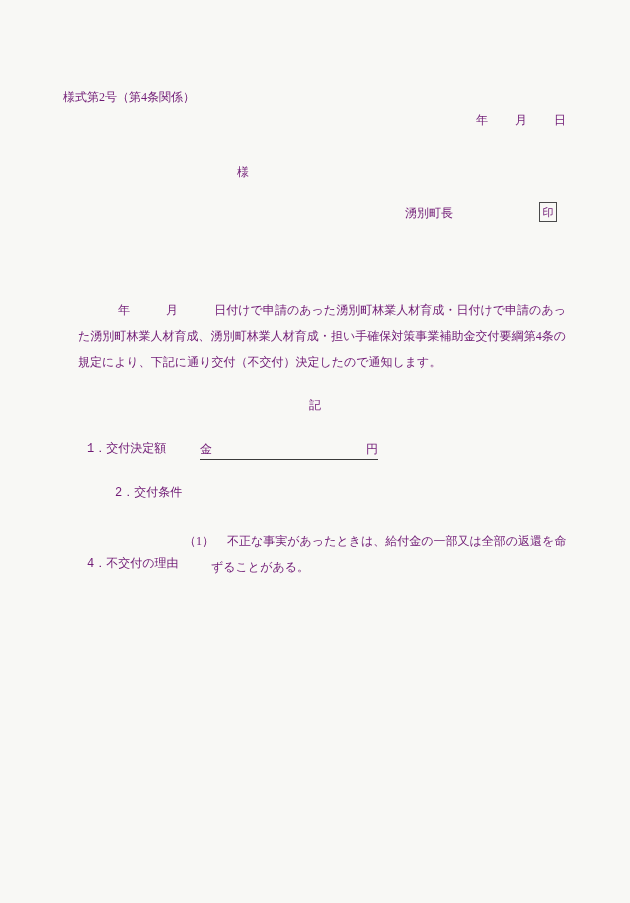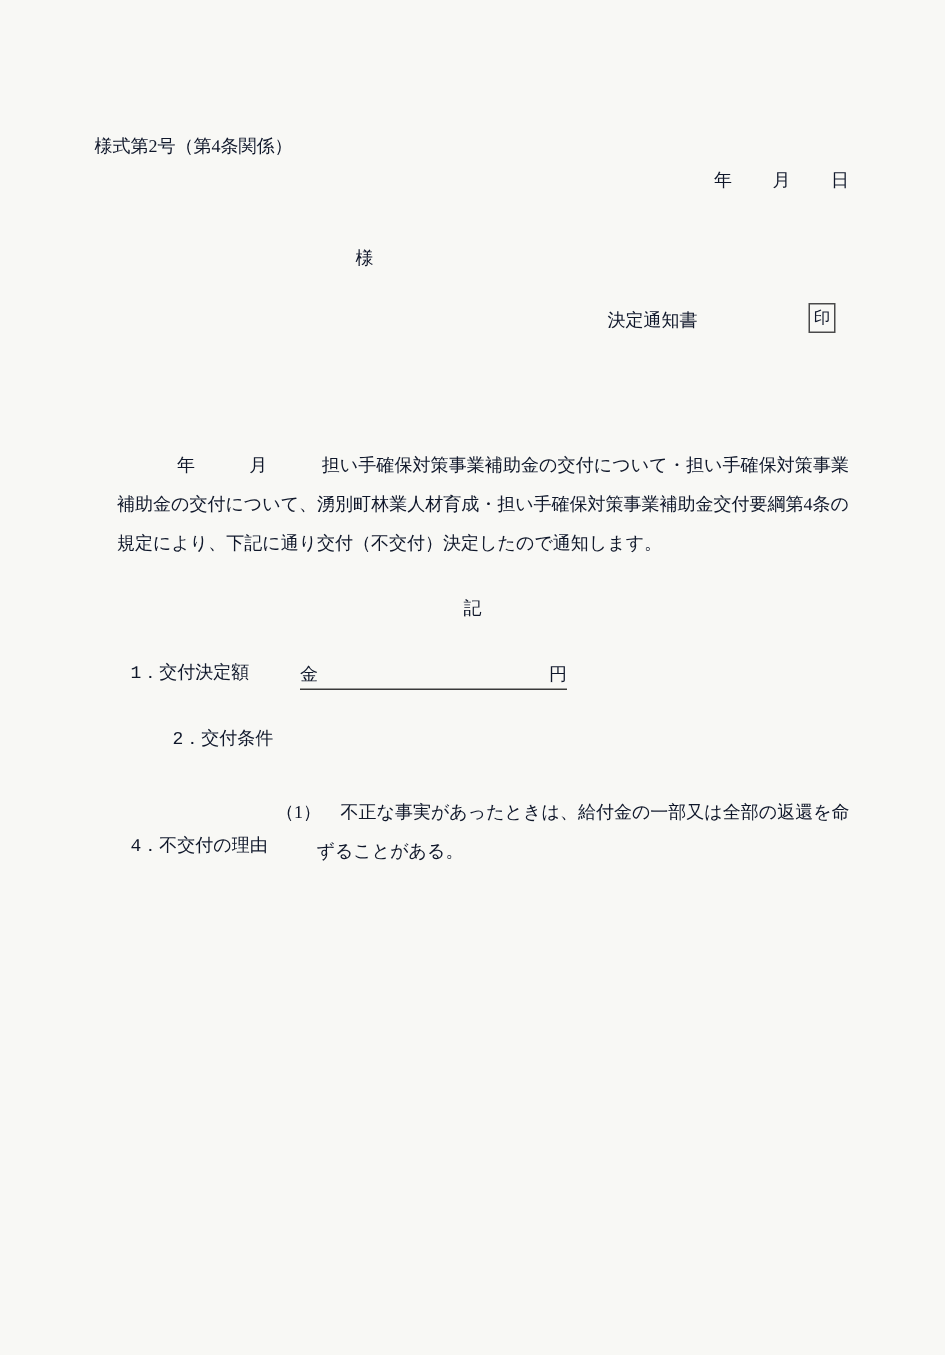--- a/index.html
+++ b/index.html
@@ -6,21 +6,21 @@
     margin: 0;
     padding: 0;
     background: #e9e9e7;
   }
   .page {
     position: relative;
     width: 630px;
     height: 903px;
     margin: 0 auto;
     background: #f8f8f5;
-    color: #0f172a;
+    color: #701a75;
     font-family: "Liberation Serif", "DejaVu Serif", serif;
     font-size: 12px;
     line-height: 16px;
     overflow: hidden;
   }
   .abs { position: absolute; }
 
   .form-number { left: 63px; top: 89px; }
 
   .date-line {
@@ -92,28 +92,28 @@
 <body>
 
 <div class="page">
 
   <div class="abs form-number">様式第2号（第4条関係）</div>
 
   <div class="abs date-line">年　　月　　日</div>
 
   <div class="abs addressee">様</div>
 
-  <div class="abs issuer">決定通知書</div>
+  <div class="abs issuer">湧別町長</div>
 
   <div class="abs seal-box">
     <span>印</span>
   </div>
 
 
-  <div class="abs body-paragraph">年　　　月　　　担い手確保対策事業補助金の交付について・担い手確保対策事業補助金の交付について、湧別町林業人材育成・担い手確保対策事業補助金交付要綱第4条の規定により、下記に通り交付（不交付）決定したので通知します。</div>
+  <div class="abs body-paragraph">年　　　月　　　日付けで申請のあった湧別町林業人材育成・日付けで申請のあった湧別町林業人材育成、湧別町林業人材育成・担い手確保対策事業補助金交付要綱第4条の規定により、下記に通り交付（不交付）決定したので通知します。</div>
 
   <div class="abs record-heading">記</div>
 
   <div class="abs item-label row-1">1．交付決定額</div>
 
   <div class="abs amount-line">
     <span>金</span>
     <span>円</span>
   </div>
 

